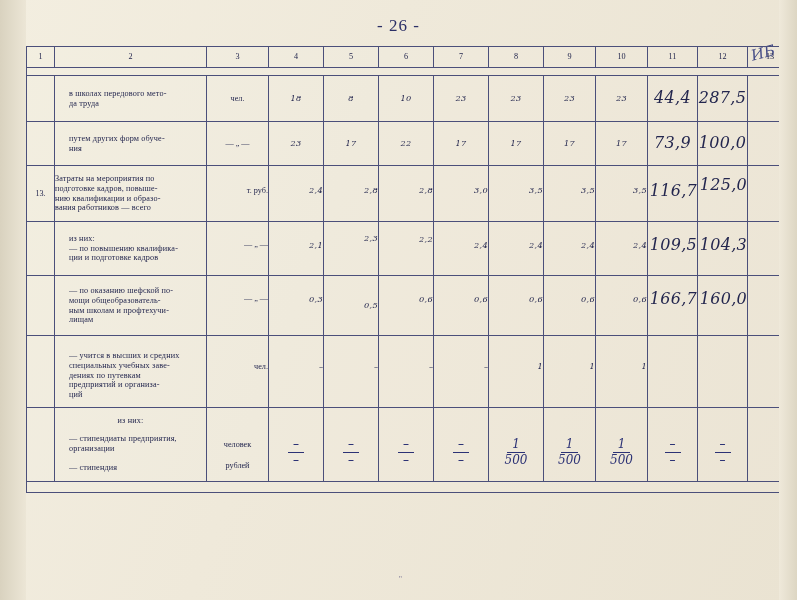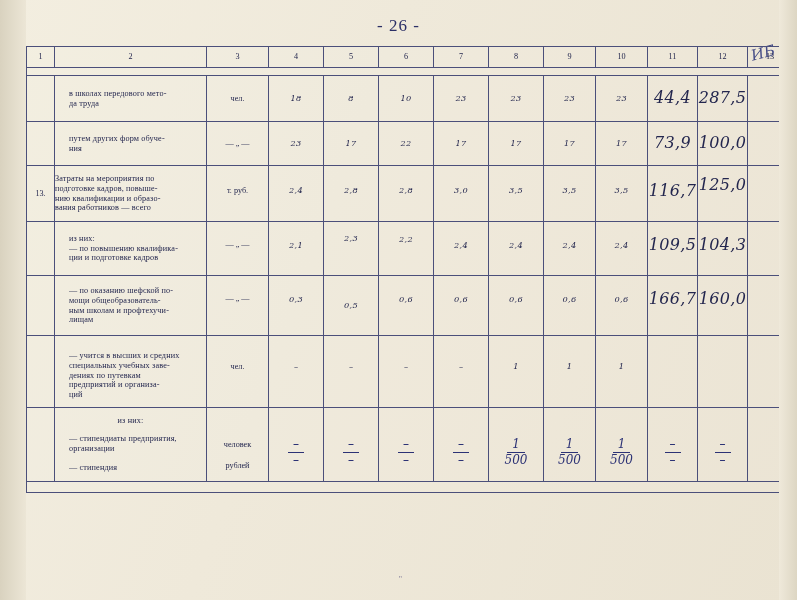--- a/index.html
+++ b/index.html
@@ -133,21 +133,21 @@
     justify-content: center;
     line-height: 1.05;
     font-family: "DejaVu Serif", serif;
     font-style: italic;
     font-size: 12px;
     color: #2c3275;
   }
   .frac .top { border-bottom: 1px solid #2c3275; padding: 0 5px 1px 5px; }
   .frac .bot { padding-top: 1px; }
   .vtop { vertical-align: top; }
-  .vbot { vertical-align: bottom; }
+  .vbot { vertical-align: bottom; text-align: right; }
   #corner-mark {
     position: absolute;
     right: 22px;
     top: 44px;
     font-family: "DejaVu Serif", serif;
     font-style: italic;
     font-size: 15px;
     color: #39407f;
     transform: rotate(-14deg);
   }

